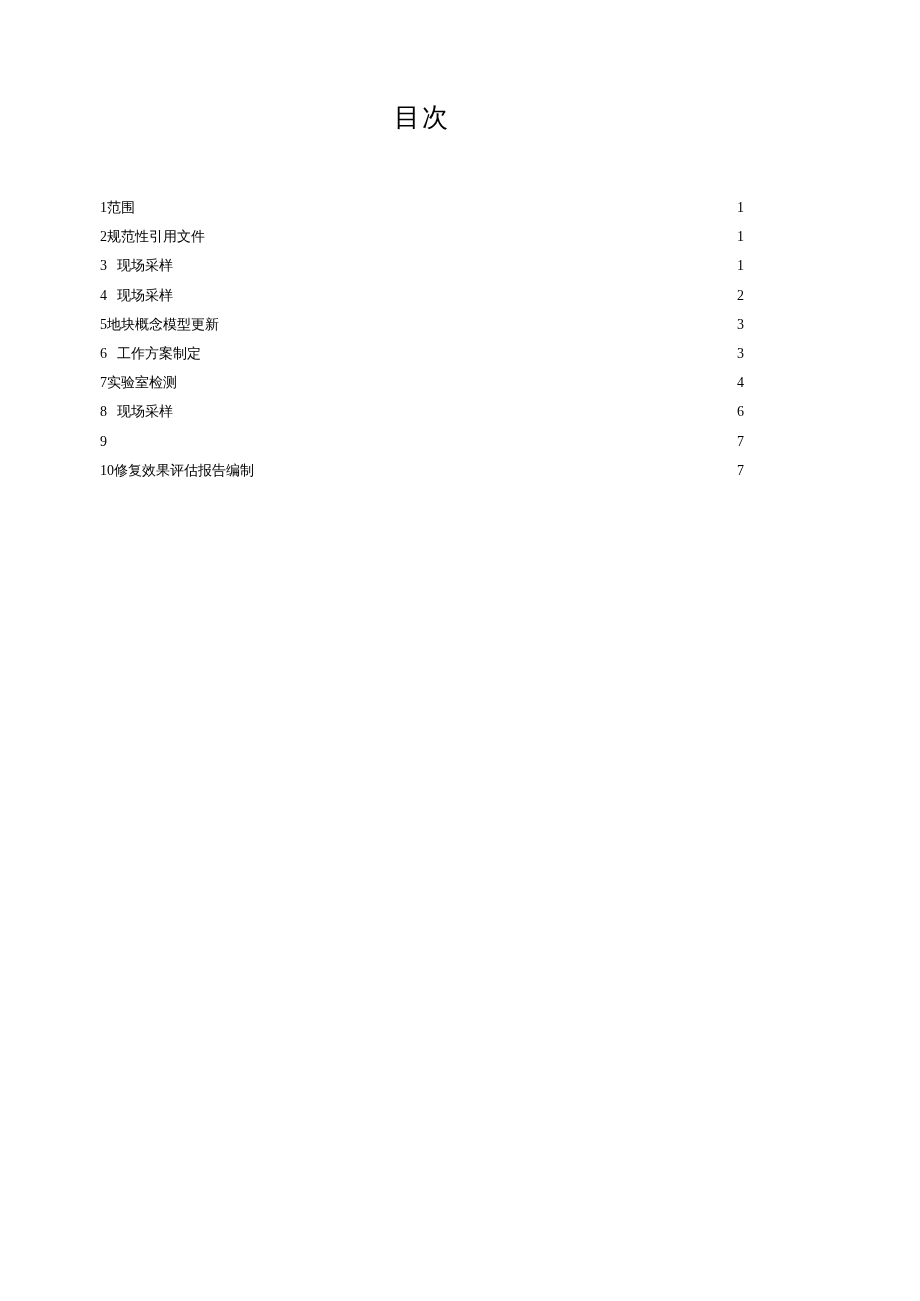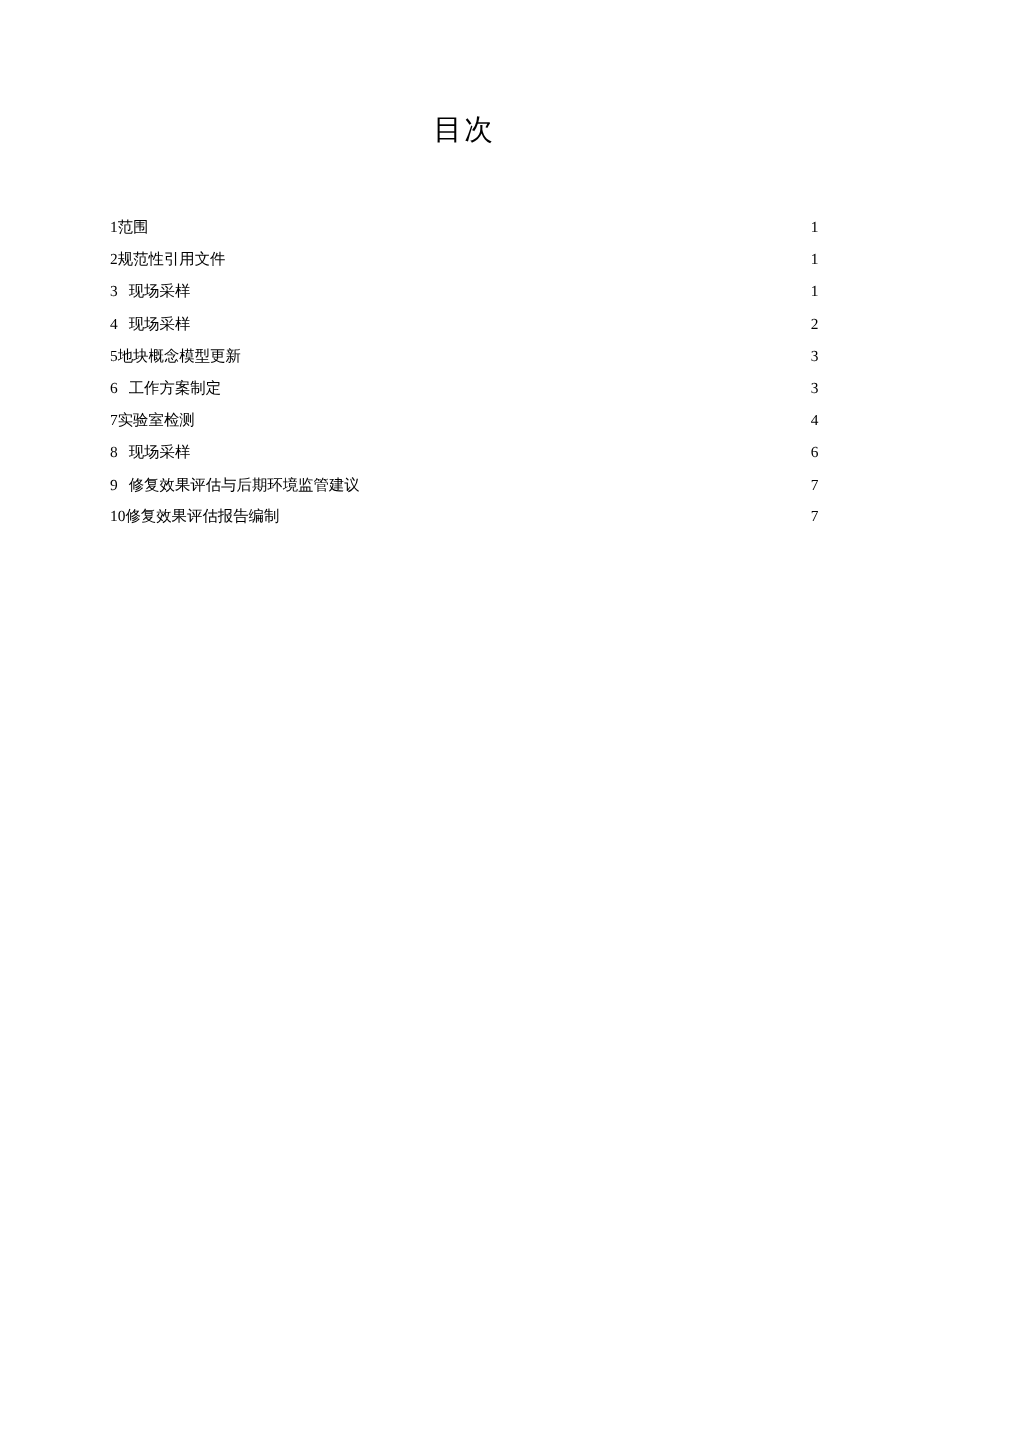--- a/index.html
+++ b/index.html
@@ -114,21 +114,20 @@
         <span class="toc-page">4</span>
       </div>
       <div class="toc-row">
         <span class="toc-num spaced-num">8</span>
         <span class="toc-text">现场采样</span>
         <span class="toc-leader"></span>
         <span class="toc-page">6</span>
       </div>
       <div class="toc-row">
         <span class="toc-num spaced-num">9</span>
-        <span class="toc-text">修复效果评估与后期环境监管建议</span>
         <span class="toc-leader"></span>
         <span class="toc-page">7</span>
       </div>
       <div class="toc-row">
         <span class="toc-num">10</span>
         <span> </span>
         <span class="toc-text">修复效果评估报告编制</span>
         <span class="toc-leader"></span>
         <span class="toc-page">7</span>
       </div>

